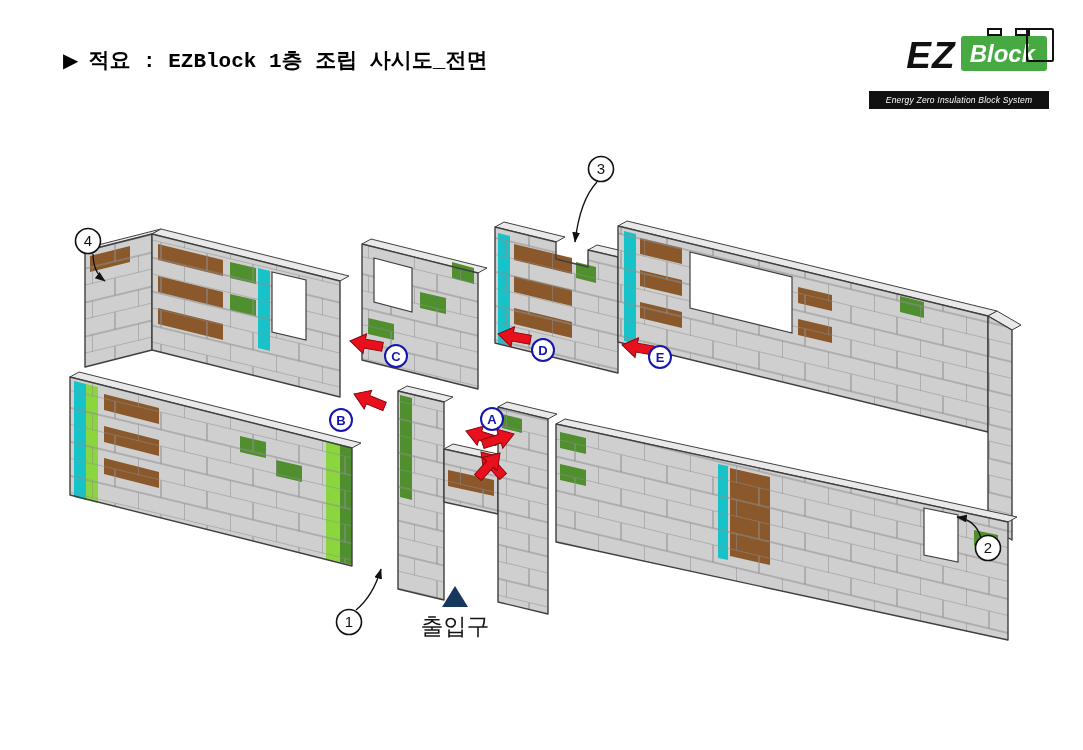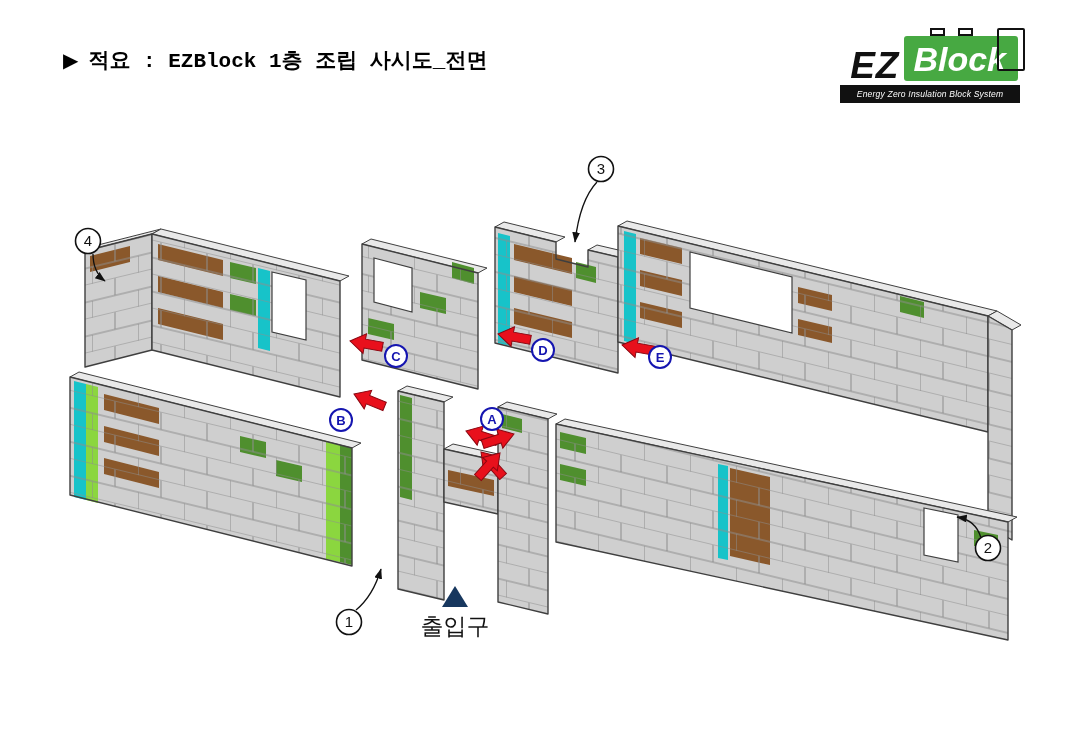--- a/index.html
+++ b/index.html
@@ -2,31 +2,31 @@
 <html><head>
 <meta charset="utf-8">
 <style>
   html,body{margin:0;padding:0;background:#fff;}
   .page{position:relative;width:1083px;height:750px;background:#ffffff;overflow:hidden;
         font-family:"Liberation Sans",sans-serif;}
   .title-row{position:absolute;left:63px;top:46px;display:flex;align-items:center;gap:10px;}
   .title-marker{font-size:20px;color:#000;line-height:1;}
   .title-text{margin:0;font-size:21px;font-weight:bold;color:#000;letter-spacing:0;font-family:Liberation Mono, monospace;}
   
-  .logo{position:absolute;top:36px;right:63px;width:180px;}
+  .logo{position:absolute;top:36px;right:34px;width:180px;}
   .logo-top{display:flex;align-items:flex-end;justify-content:flex-end;gap:5px;padding:0 2px 0 0;}
   .logo-ez{font-style:italic;font-weight:bold;font-size:37px;line-height:.85;color:#111;letter-spacing:1px;}
   .logo-brick{position:relative;background:#47a942;color:#fff;font-style:italic;font-weight:bold;
-              font-size:34px;line-height:1;padding:6px 12px 5px 9px;border-radius:3px;}
+              font-size:24px;line-height:1;padding:6px 12px 5px 9px;border-radius:3px;}
   .logo-brick::after{content:"";position:absolute;top:-8px;right:-7px;width:24px;height:86%;
                      border:2px solid #111;border-radius:2px;}
   .stud{position:absolute;top:-8px;width:15px;height:8px;background:#fff;border:2px solid #111;box-sizing:border-box;}
   .stud.s1{left:26px;}
   .stud.s2{left:54px;}
-  .logo-tagline{margin-top:4px;background:#111;color:#fff;font-style:italic;font-size:8.5px;
+  .logo-tagline{margin-top:20px;background:#111;color:#fff;font-style:italic;font-size:8.5px;
                 text-align:center;padding:4px 0;letter-spacing:.2px;}
   
   .scene{position:absolute;left:0;top:0;width:1083px;height:750px;}
   .face{fill:#cfcfcf;}
   .top{fill:#e9e9e9;stroke:#3f3f3f;stroke-width:1;}
   .edge{fill:none;stroke:#3f3f3f;stroke-width:1.4;stroke-linejoin:round;}
   .win{fill:#ffffff;stroke:#3f3f3f;stroke-width:1.2;}
   .brown{fill:#8a582b;}
   .green{fill:#4f8f2e;}
   .lime{fill:#8bd63f;}

